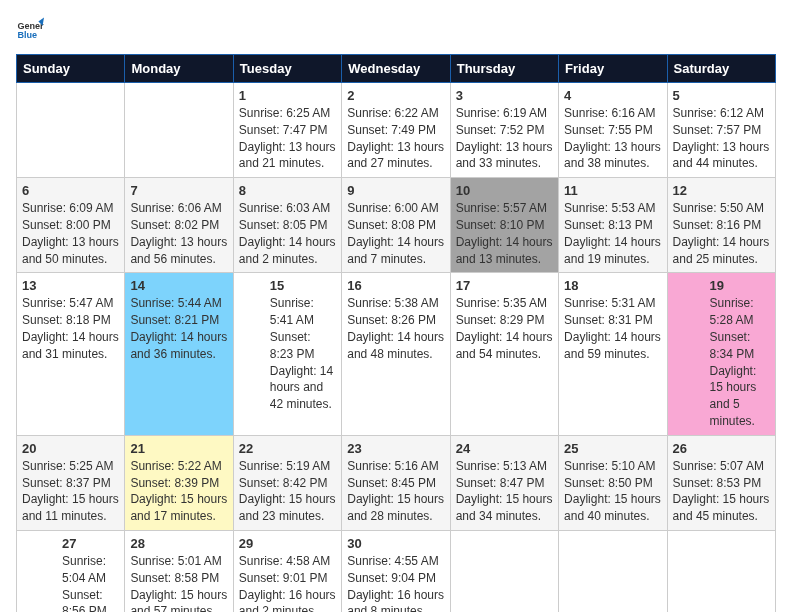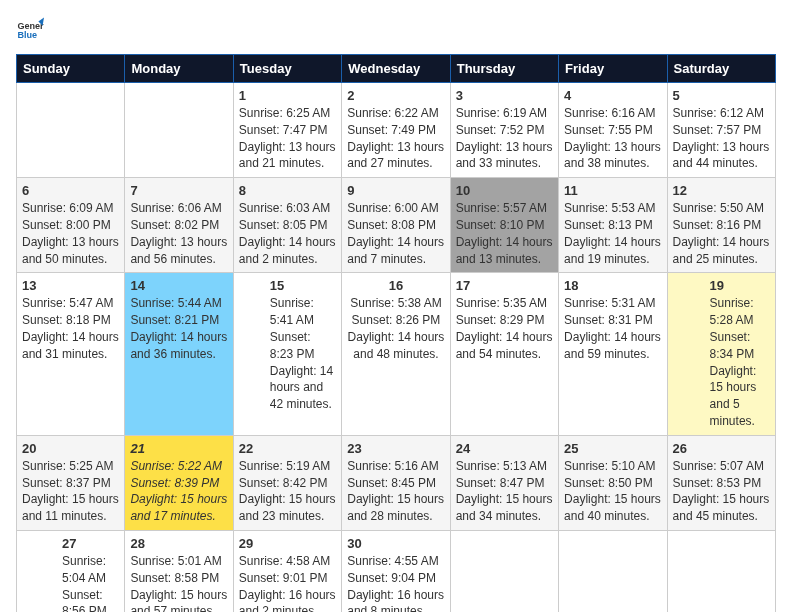--- a/index.html
+++ b/index.html
@@ -202,53 +202,53 @@
           <div class="day-info">Sunrise: 5:44 AM
 Sunset: 8:21 PM
 Daylight: 14 hours and 36 minutes.</div>
         </td>
         <td style="background: rgb(255, 255, 255); padding-left: 36px;">
           <span class="day-num">15</span>
           <div class="day-info">Sunrise: 5:41 AM
 Sunset: 8:23 PM
 Daylight: 14 hours and 42 minutes.</div>
         </td>
-        <td style="background: rgb(255, 255, 255); text-align: center;">
+        <td style="background: rgb(255, 255, 255);">
           <span class="day-num">16</span>
           <div class="day-info">Sunrise: 5:38 AM
 Sunset: 8:26 PM
 Daylight: 14 hours and 48 minutes.</div>
         </td>
         <td style="background: rgb(255, 255, 255);">
           <span class="day-num">17</span>
           <div class="day-info">Sunrise: 5:35 AM
 Sunset: 8:29 PM
 Daylight: 14 hours and 54 minutes.</div>
         </td>
         <td style="background: rgb(255, 255, 255);">
           <span class="day-num">18</span>
           <div class="day-info">Sunrise: 5:31 AM
 Sunset: 8:31 PM
 Daylight: 14 hours and 59 minutes.</div>
         </td>
-        <td style="background: #fef9c3; padding-left: 42px;">
+        <td style="background: #f9a8d4; padding-left: 42px;">
           <span class="day-num">19</span>
           <div class="day-info">Sunrise: 5:28 AM
 Sunset: 8:34 PM
 Daylight: 15 hours and 5 minutes.</div>
         </td>
       </tr>
       <tr>
         <td style="background: rgb(245, 245, 245);">
           <span class="day-num">20</span>
           <div class="day-info">Sunrise: 5:25 AM
 Sunset: 8:37 PM
 Daylight: 15 hours and 11 minutes.</div>
         </td>
-        <td style="background: #fde047; font-style: italic;">
+        <td style="background: #fef9c3;">
           <span class="day-num">21</span>
           <div class="day-info">Sunrise: 5:22 AM
 Sunset: 8:39 PM
 Daylight: 15 hours and 17 minutes.</div>
         </td>
         <td style="background: rgb(245, 245, 245);">
           <span class="day-num">22</span>
           <div class="day-info">Sunrise: 5:19 AM
 Sunset: 8:42 PM
 Daylight: 15 hours and 23 minutes.</div>

